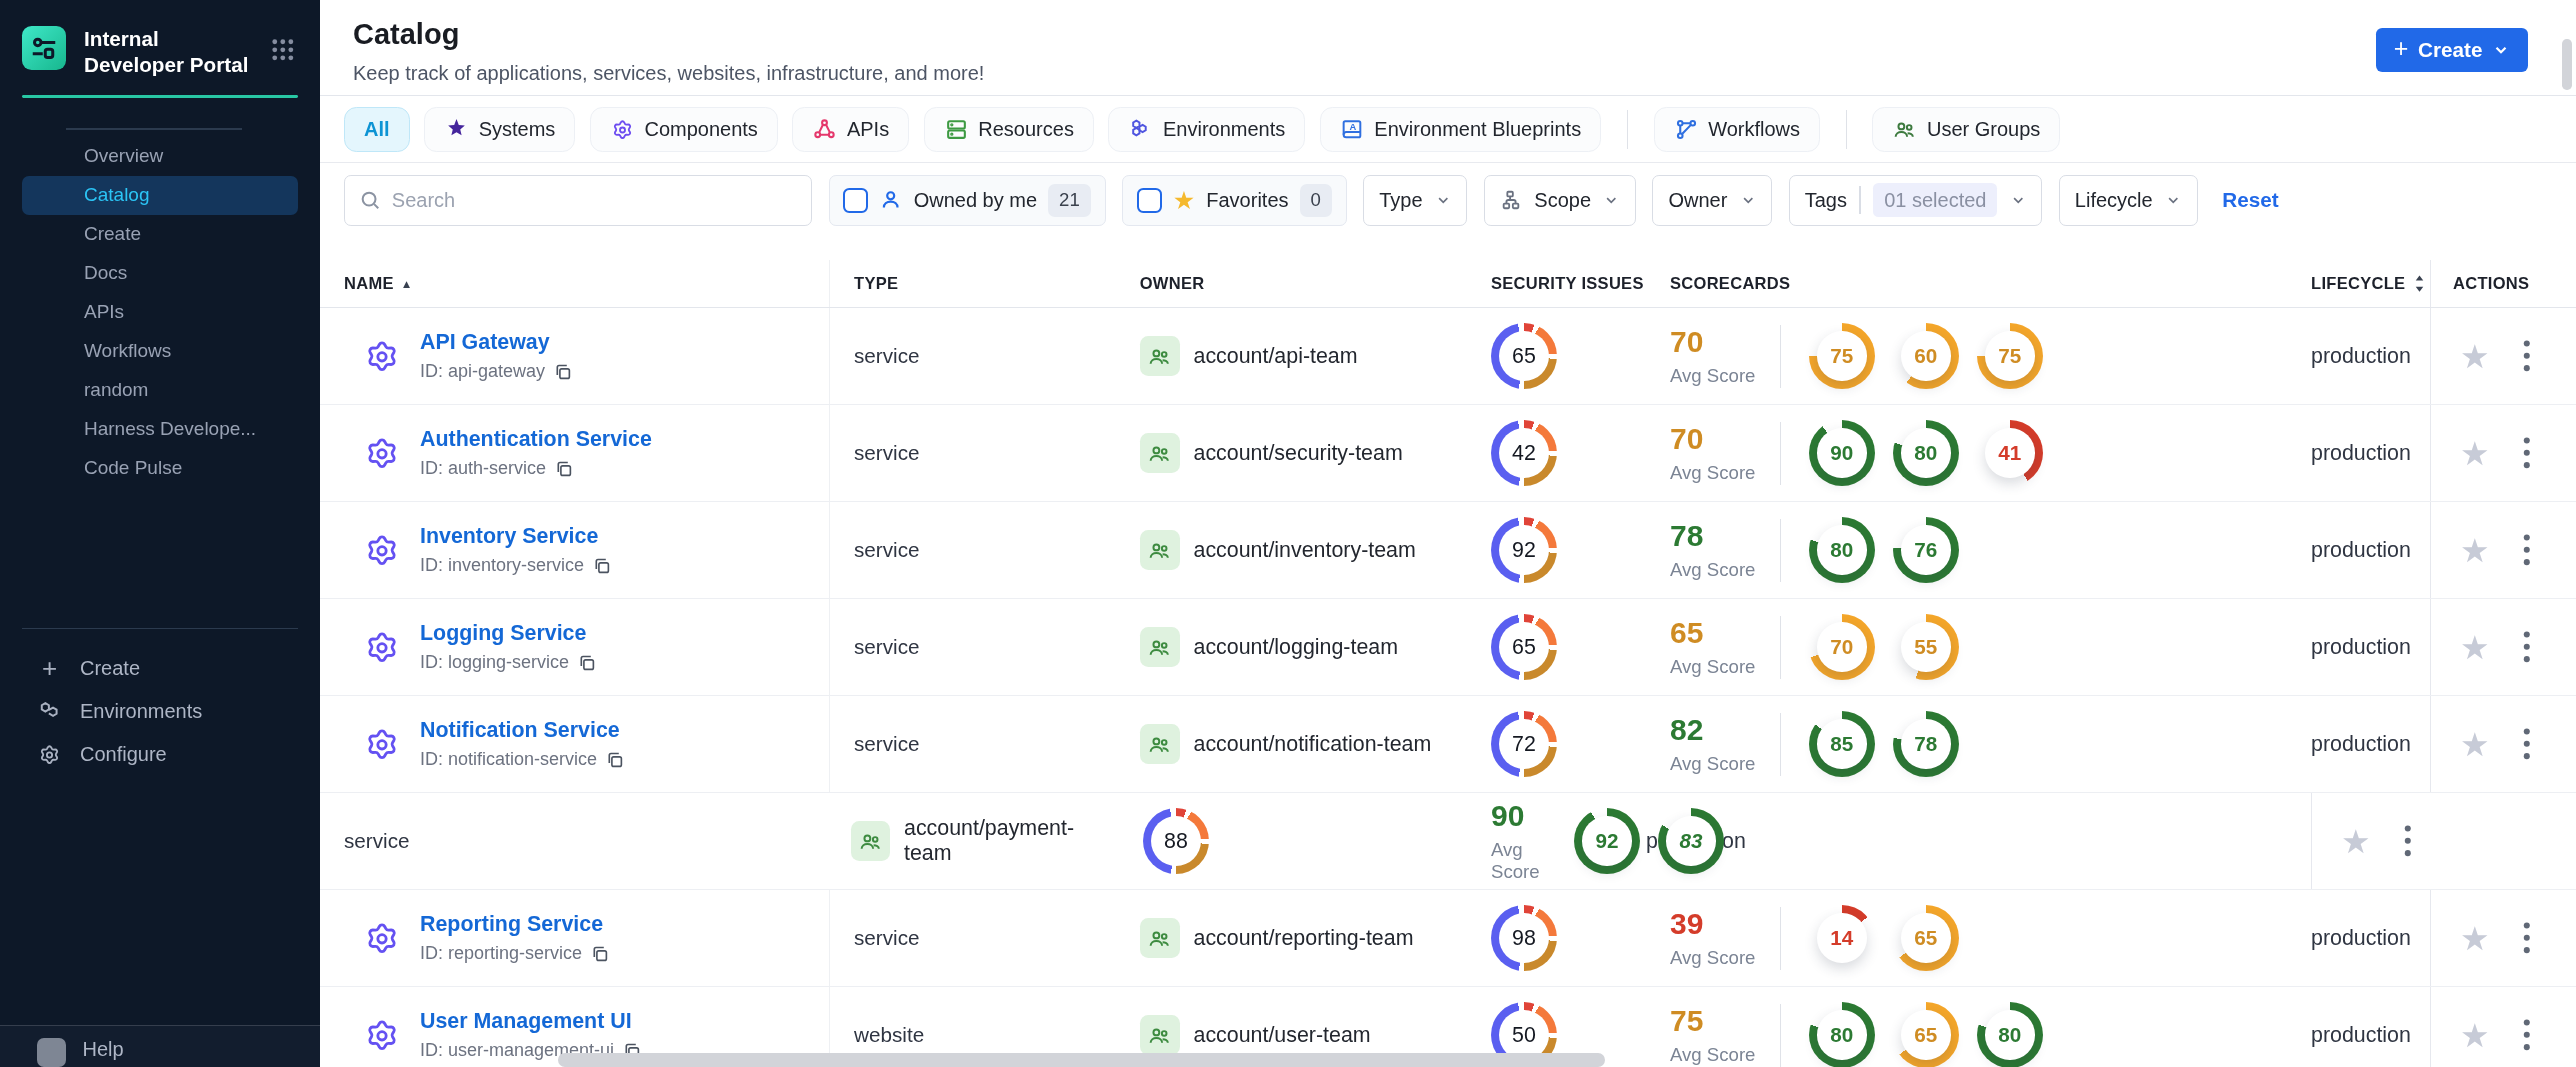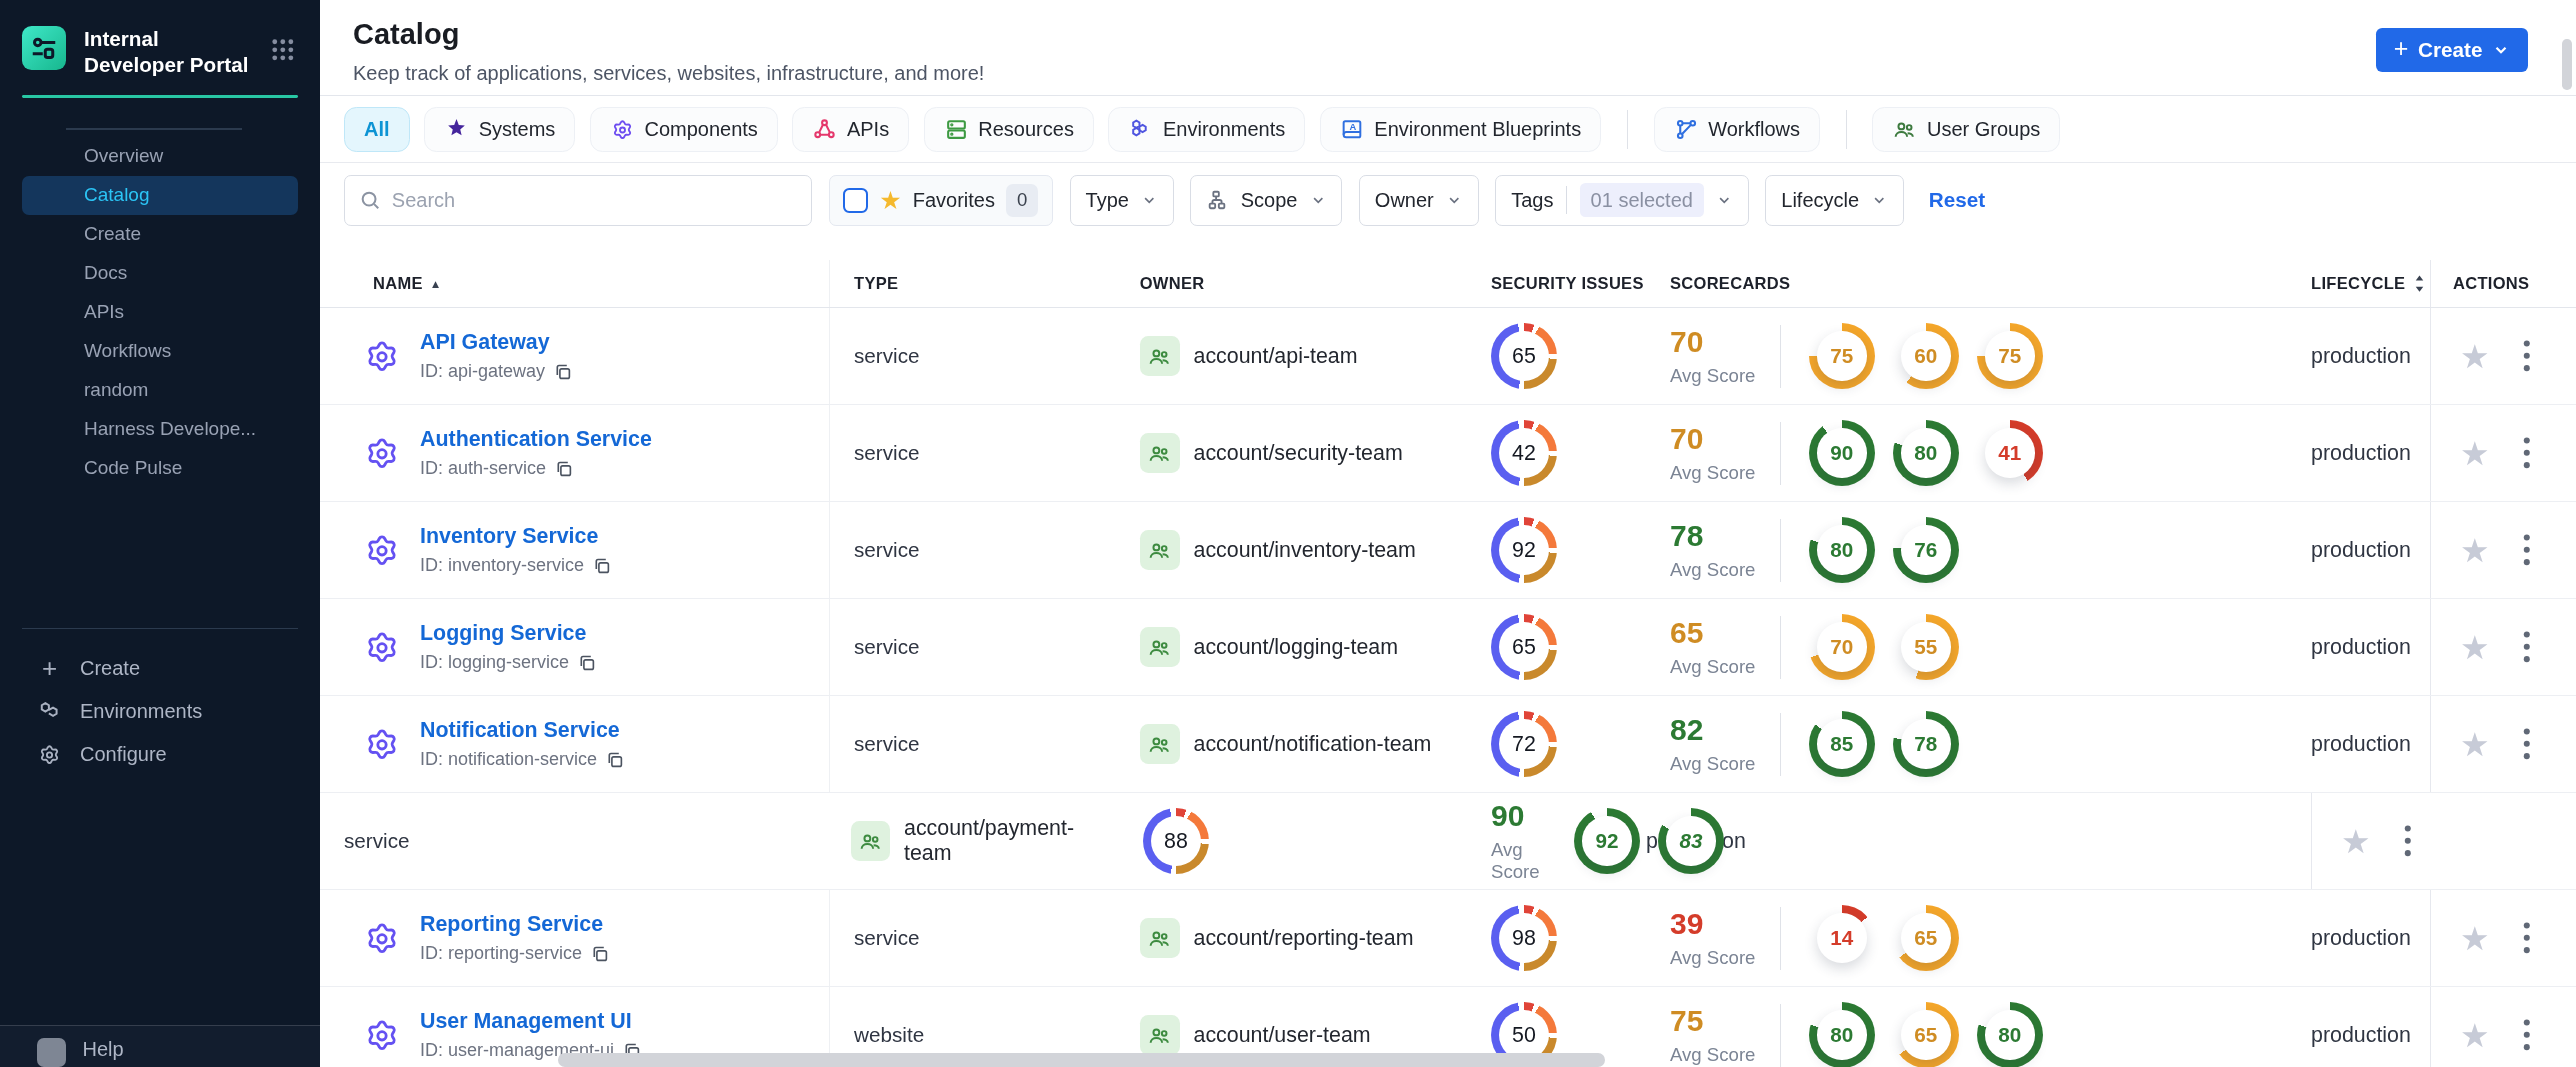--- a/index.html
+++ b/index.html
@@ -66,21 +66,21 @@
   .dropdown .dicon { width:22px; height:22px; color:#6a7180; }
   .dropdown .chev { width:16.5px; height:16.5px; color:#6a7180; }
   .tags-sep { width:1.4px; height:27.6px; background:#d9dde5; }
   .tags-pill { background:#edeffc; color:#8a90a2; border-radius:5.5px; padding:5.5px 11px; font-size:20px; }
   .reset-link { font-size:20.7px; font-weight:bold; color:#2169e8; margin-left:8.3px; cursor:pointer; }
 
   
   .grid-cols { display:grid; grid-template-columns:510px 289px 348px 179px 665px 119px 146px; align-items:center; }
   .thead { height:48px; margin-top:23px; border-bottom:1.4px solid #e3e6ec; }
   .th { font-size:16.5px; font-weight:bold; color:#1d212b; letter-spacing:0.3px; display:flex; align-items:center; gap:6.9px; }
-  .th.c1 { padding-left:24px; height:100%; border-right:1.4px solid #eef0f3;margin-left:29px; }
+  .th.c1 { padding-left:24px; height:100%; border-right:1.4px solid #eef0f3; }
   .th.c2 { padding-left:24px; } .th.c3 { padding-left:20.7px; } .th.c4 { padding-left:24px; }
   .th.c5 { padding-left:24px; } .th.c6 { } .th.c7 { padding-left:22px; border-left:1.4px solid #e6e8ee; height:100%; }
   .sort-asc { font-size:11.7px; color:#394150; }
   .sort-both { width:15px; height:19px; color:#394150; }
 
   .trow { height:97px; border-bottom:1.4px solid #edeff3; }
   .cell-name { display:flex; align-items:center; height:100%; border-right:1.4px solid #eef0f3; padding-left:24px; }
   .gear-wrap { width:76px; display:flex; justify-content:center; }
   .gear-wrap svg { width:40px; height:40px; color:#6451f2; }
   .name-stack { display:flex; flex-direction:column; gap:6.9px; }
@@ -294,20 +294,29 @@
     <div class="filters">
       <div class="search-box">
         <svg class="sicon" viewBox="0 0 24 24" fill="none" stroke="currentColor" stroke-width="2.2">
             <circle cx="11" cy="11" r="7"></circle>
             <path d="M16.5 16.5L21 21"></path>
           </svg>
         <input type="text" placeholder="Search" style="">
       </div>
       <div class="fchip">
         <span class="checkbox"></span>
+        <svg class="picon" viewBox="0 0 24 24" fill="none" stroke="currentColor" stroke-width="2.2">
+            <circle cx="12" cy="8" r="3.6"></circle>
+            <path d="M5 20c0-3.8 3.1-6 7-6s7 2.2 7 6"></path>
+          </svg>
+        <span class="flabel">Owned by me</span>
+        <span class="badge">21</span>
+      </div>
+      <div class="fchip">
+        <span class="checkbox"></span>
         <span class="fav-star">★</span>
         <span class="flabel">Favorites</span>
         <span class="badge">0</span>
       </div>
       <div class="dropdown">
         <span>Type</span>
         <svg class="chev" viewBox="0 0 24 24" fill="none" stroke="currentColor" stroke-width="2.4">
             <path d="M6 9l6 6 6-6"></path>
           </svg>
       </div>

